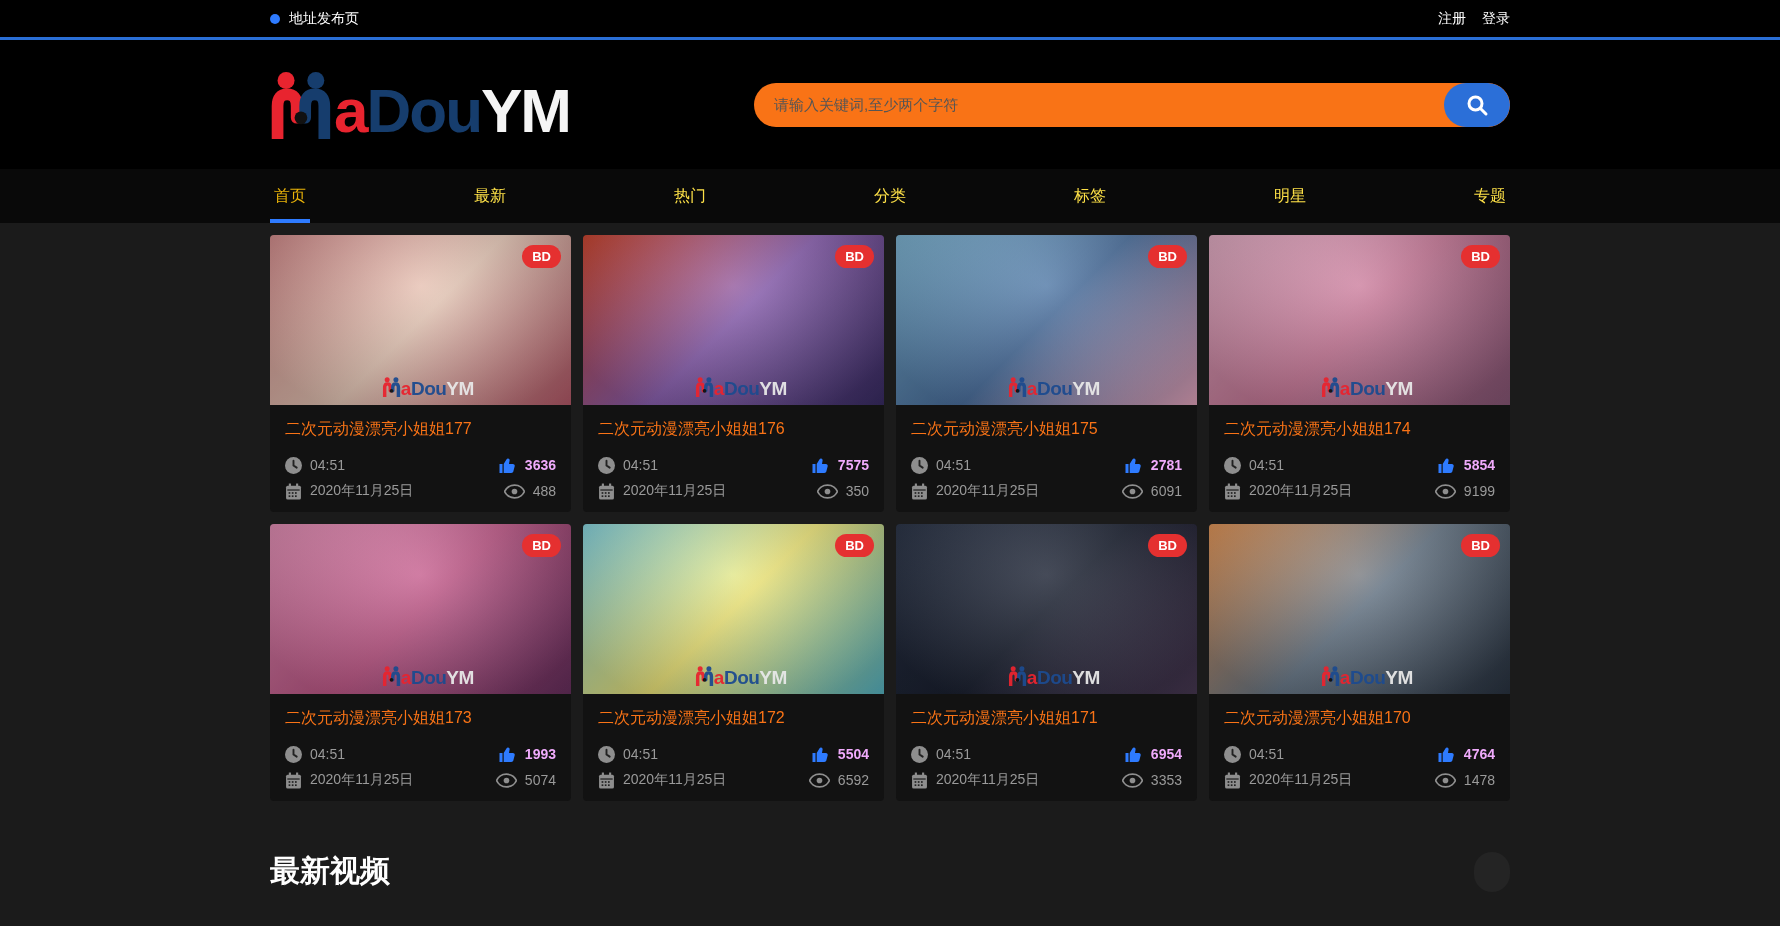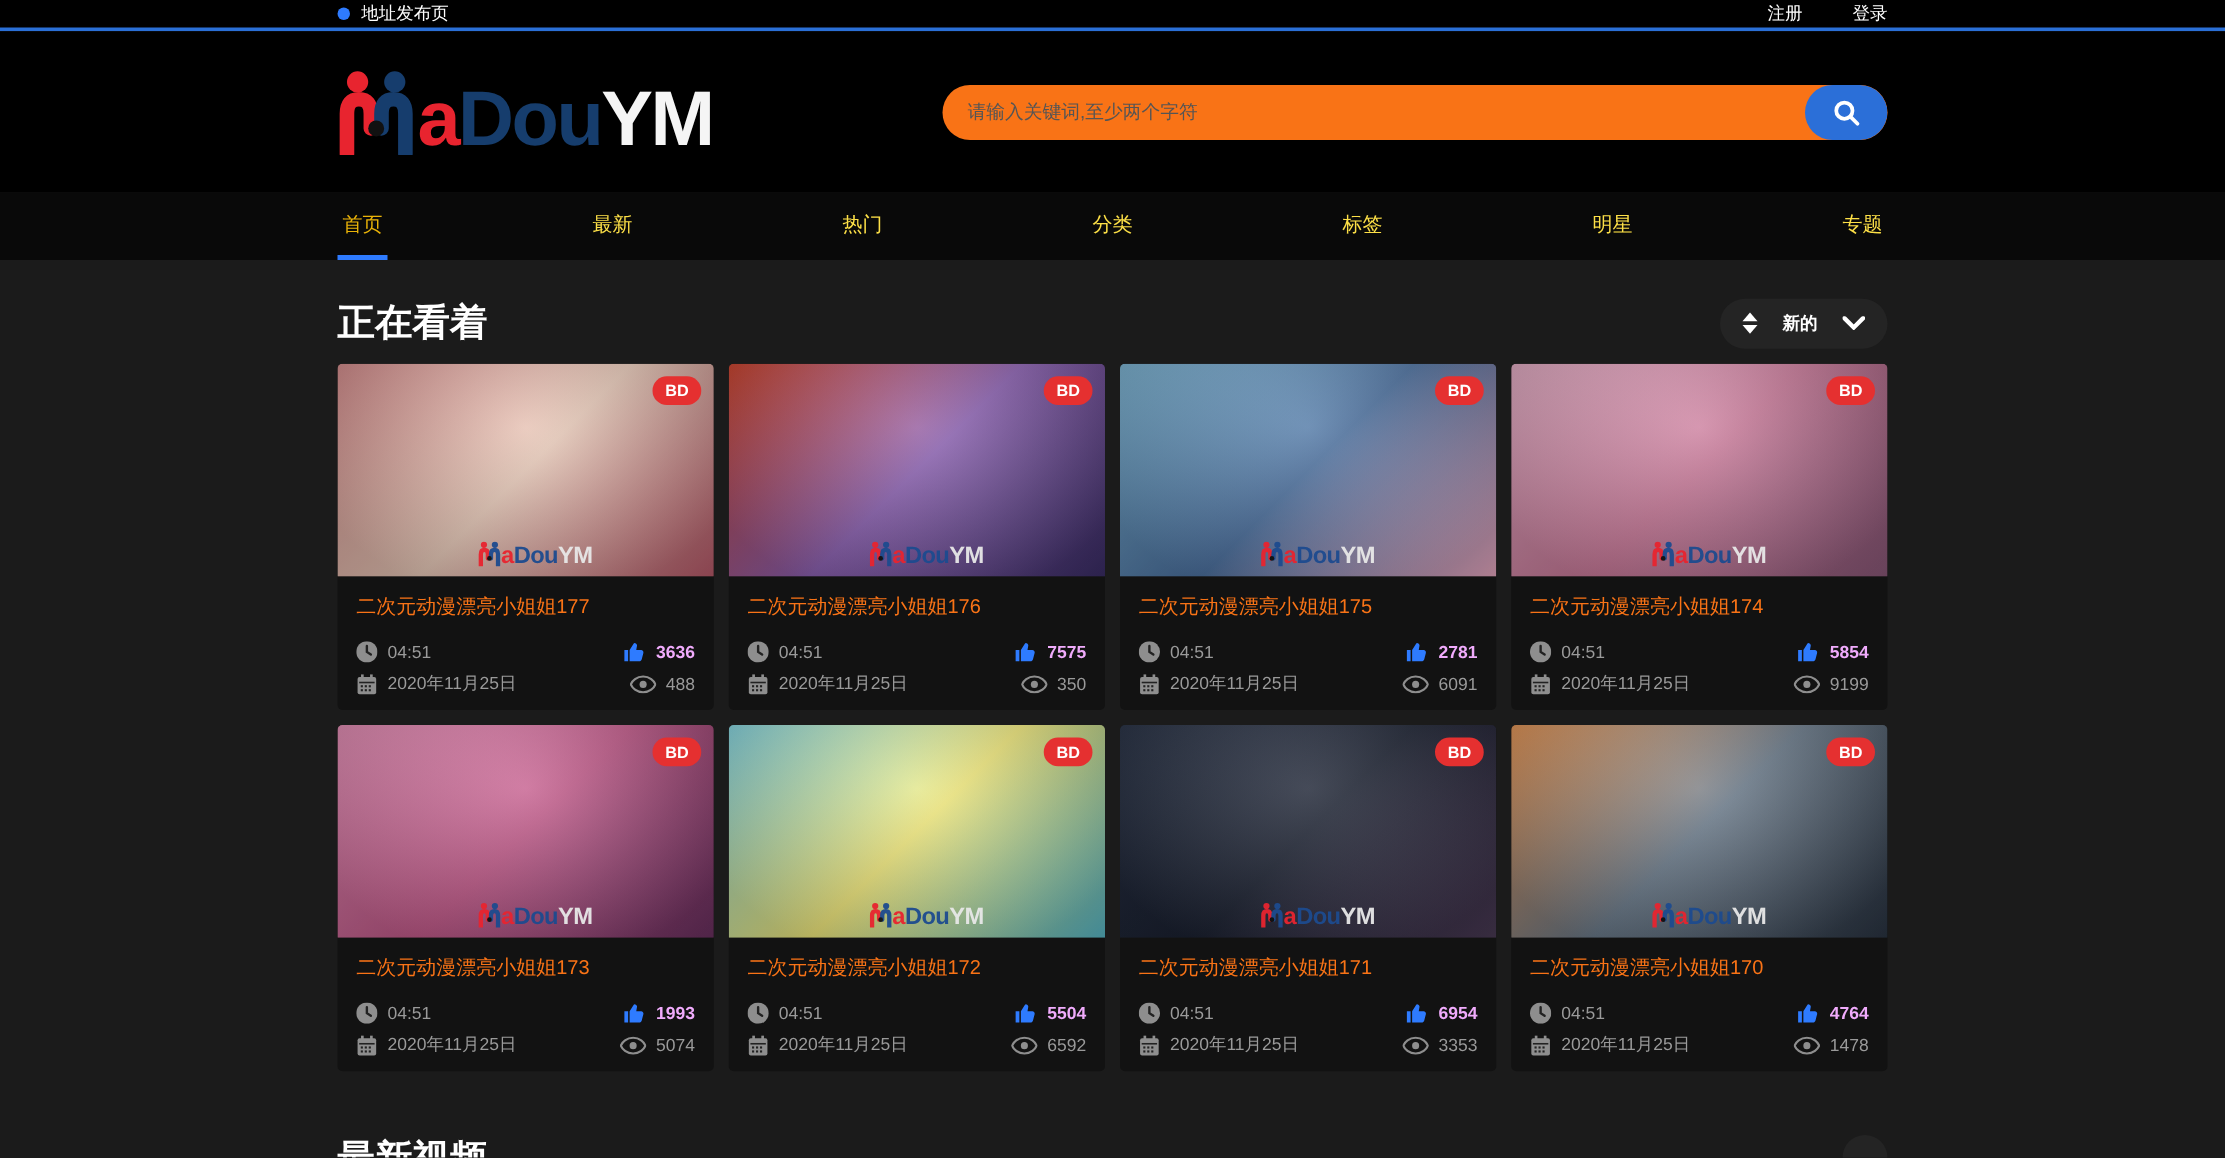--- a/index.html
+++ b/index.html
@@ -1,25 +1,25 @@
 <!DOCTYPE html>
 <html><head>
 <meta charset="utf-8">
 <style>
   * { margin:0; padding:0; box-sizing:border-box; }
   html,body { width:1780px; height:926px; overflow:hidden; background:#1b1b1b;
               font-family:"Liberation Sans","DejaVu Sans",sans-serif; }
   .container { width:1240px; margin:0 auto; }
 
   
-  .topbar { background:#000; height:25px; border-bottom:3px solid #2a6fd6; }
+  .topbar { background:#000; height:40px; border-bottom:3px solid #2a6fd6; }
   .topbar .container { height:100%; display:flex; align-items:center; justify-content:space-between; }
   .announce { display:flex; align-items:center; gap:9px; color:#fff; font-size:14px; cursor:pointer; text-decoration:none; }
   .dot { width:10px; height:10px; border-radius:50%; background:#2e7bff; }
-  .top-links { display:flex; gap:40px; }
+  .top-links { display:flex; gap:16px; }
   .top-links a { color:#fff; font-size:14px; text-decoration:none; cursor:pointer; }
 
   
   .header { background:#000; height:129px; }
   .header .container { height:100%; display:flex; align-items:center; justify-content:space-between; }
   .logo { display:flex; align-items:flex-end; cursor:pointer; user-select:none; }
   .logo-text { font-size:62px; font-weight:800; letter-spacing:-2px; line-height:0.9; }
   .logo-a   { color:#e8242f; }
   .logo-dou { color:#163d6d; }
   .logo-ym  { color:#f5f5f5; }
@@ -128,35 +128,20 @@
     <div class="nav-item">热门</div>
     <div class="nav-item">分类</div>
     <div class="nav-item">标签</div>
     <div class="nav-item">明星</div>
     <div class="nav-item">专题</div>
   </div>
 </div>
 
 <div class="container">
 
-  <div class="section-head">
-    <div class="section-title">正在看着</div>
-    <div class="sort-pill">
-      <span class="sort-arrows">
-          <span class="tri-up"></span>
-          <span class="tri-down"></span>
-        </span>
-      <span class="sort-label">新的</span>
-      <span class="icon">
-        <svg width="18" height="11" viewBox="0 0 18 11">
-            <polyline points="1.5,1.5 9,9 16.5,1.5" fill="none" stroke="#fff" stroke-width="3.4" stroke-linecap="round"></polyline>
-          </svg>
-      </span>
-    </div>
-  </div>
 
   <div class="grid">
   <div class="card">
     <div class="thumb" style="background: linear-gradient(135deg, rgb(217, 143, 143), rgb(232, 201, 184) 50%, rgb(184, 90, 106));">
       <span class="badge">BD</span>
       <span class="watermark">
         <span class="icon">
           <svg width="19" height="20" viewBox="0 0 60 64">
             <circle cx="15" cy="9" r="8" fill="#e8242f"></circle>
             <path d="M7 63 V33 Q7 22 16 22 Q25 22 25 33 V44" stroke="#e8242f" stroke-width="11" fill="none" stroke-linecap="round"></path>

